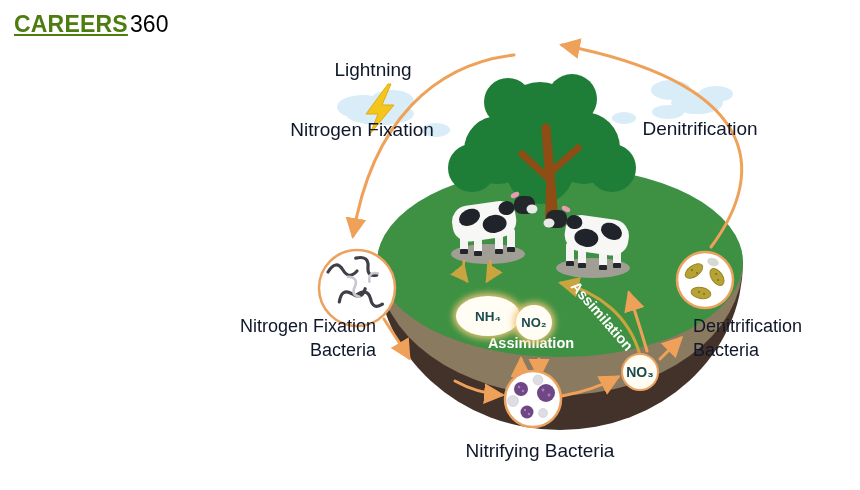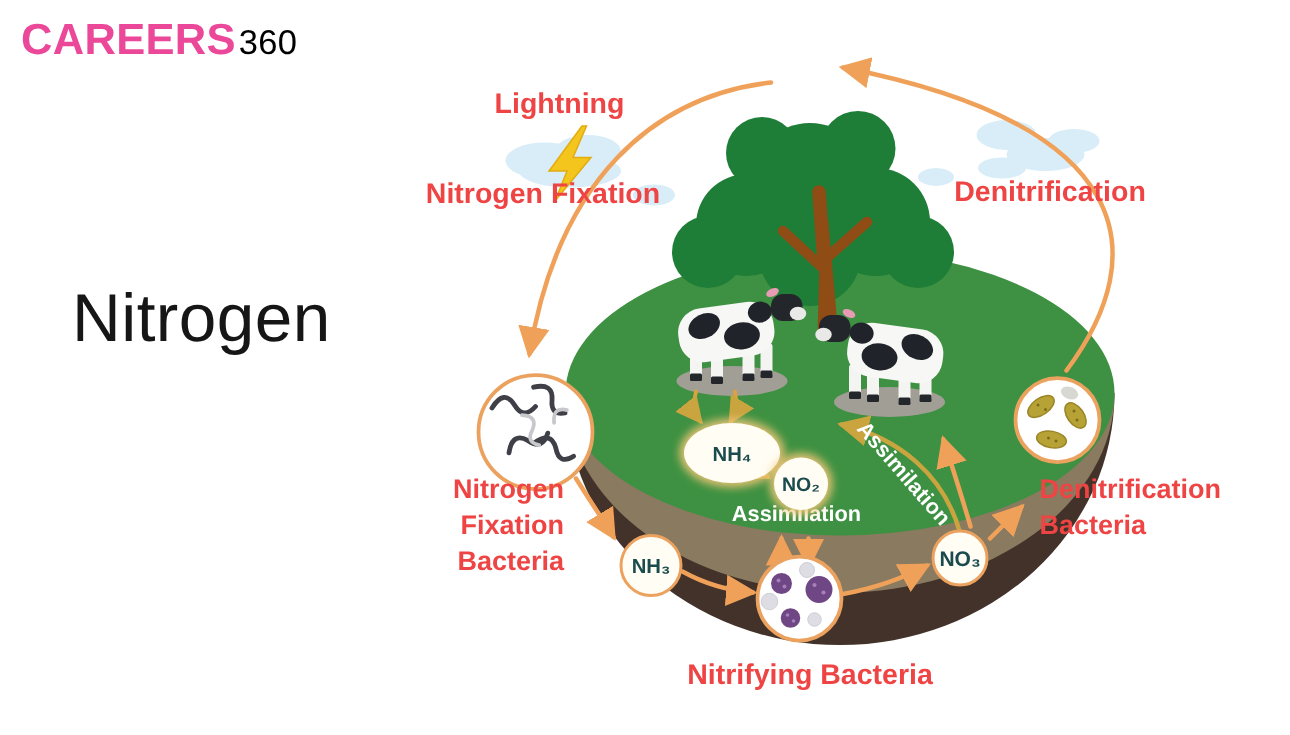--- a/index.html
+++ b/index.html
@@ -3,37 +3,37 @@
 <meta charset="utf-8">
 <style>
   html,body{margin:0;padding:0;background:#ffffff;}
   #stage{
     position:relative;width:860px;height:490px;overflow:hidden;background:#ffffff;
     font-family:"Liberation Sans","DejaVu Sans",sans-serif;
   }
   #scene{position:absolute;left:0;top:0;z-index:1;}
   
   .logo{position:absolute;left:14px;top:11px;z-index:4;letter-spacing:.2px;}
-  .logo .b{font-weight:700;font-size:29px;color:#ec4899;}
+  .logo .b{font-weight:700;font-size:23px;color:#4d7c0f;text-decoration:underline;}
   .logo .l{font-weight:400;font-size:23px;color:#000000;margin-left:2px;}
   
   .title{position:absolute;left:48px;top:184px;z-index:4;font-size:45px;line-height:1.26;
          color:#161616;font-weight:400;letter-spacing:.3px;}
   
-  .lbl{position:absolute;z-index:3;font-size:19px;font-weight:700;color:#ef4444;white-space:nowrap;}
+  .lbl{position:absolute;z-index:3;font-size:19px;font-weight:400;color:#0f172a;white-space:nowrap;}
   .ctr{transform:translateX(-50%);}
   .two{line-height:1.32;font-size:18px;white-space:normal;}
   .white-lbl{color:#FFFFFF;font-weight:700;font-size:14.5px;}
   
   .mol{position:absolute;z-index:3;display:flex;align-items:center;justify-content:center;
        border-radius:50%;background:#FFFDF4;color:#1A4B4D;font-weight:700;}
   .mol-border{border:2.5px solid #ECA25F;}
   .mol-glow{box-shadow:0 0 6px 3px rgba(243,198,120,.9);}
   #mol-n2 {left:514px;top:25px; width:40px;height:40px;font-size:15px;}
-  #mol-nh4{left:456px;top:282px;width:64px;height:40px;font-size:13.5px;}
+  #mol-nh4{left:456px;top:296px;width:64px;height:40px;font-size:13.5px;}
   #mol-no2{left:516px;top:305px;width:36px;height:35px;font-size:13px;}
   #mol-nh3{left:413px;top:356px;width:38px;height:38px;font-size:13.5px;}
   #mol-no3{left:621px;top:353px;width:34px;height:34px;font-size:14px;}
   #lbl-lightning{left:373px;top:59px;}
   #lbl-nfix{left:362px;top:119px;}
   #lbl-denit{left:700px;top:118px;}
   #lbl-nfb{left:236px;top:315px;width:140px;text-align:right;}
   #lbl-dnb{left:693px;top:315px;text-align:left;}
   #lbl-nitrifying{left:540px;top:440px;}
   #lbl-nitrification{left:531px;top:335px;}
@@ -218,21 +218,20 @@
           <circle cx="704" cy="294" r="1"></circle>
       </g>
     </g>
   </svg>
 
   <div class="logo">
     <span class="b">CAREERS</span><span class="l">360</span>
   </div>
 
   <div class="title">
-    <div>Nitrogen</div>
   </div>
 
   <div class="lbl ctr" id="lbl-lightning">Lightning</div>
   <div class="lbl ctr" id="lbl-nfix">Nitrogen Fixation</div>
   <div class="lbl ctr" id="lbl-denit">Denitrification</div>
 
   <div class="lbl two" id="lbl-nfb">
     <div>Nitrogen Fixation</div>
     <div>Bacteria</div>
   </div>
@@ -242,16 +241,15 @@
     <div>Bacteria</div>
   </div>
 
   <div class="lbl ctr" id="lbl-nitrifying">Nitrifying Bacteria</div>
 
   <div class="lbl ctr white-lbl" id="lbl-nitrification">Assimilation</div>
   <div class="lbl white-lbl" id="lbl-assimilation">Assimilation</div>
 
   <div class="mol mol-glow" id="mol-nh4">NH₄</div>
   <div class="mol mol-glow" id="mol-no2">NO₂</div>
-  <div class="mol mol-border" id="mol-nh3">NH₃</div>
   <div class="mol mol-border" id="mol-no3">NO₃</div>
 
 </div>
 
 </body></html>

